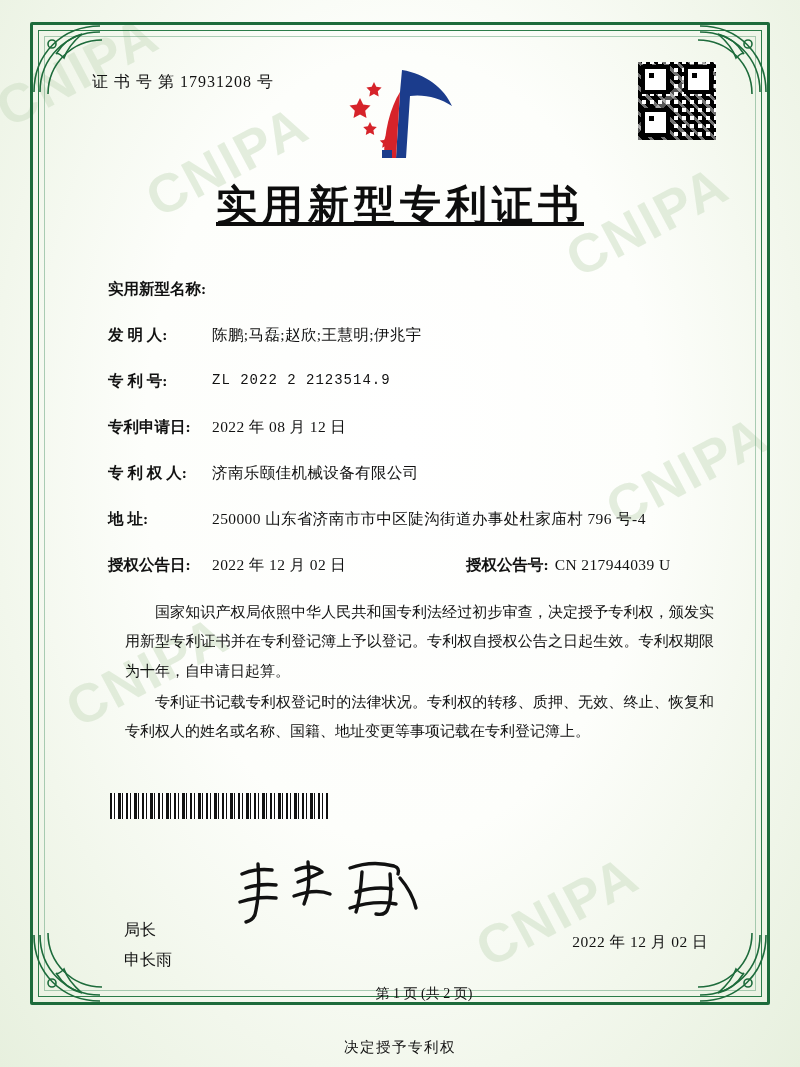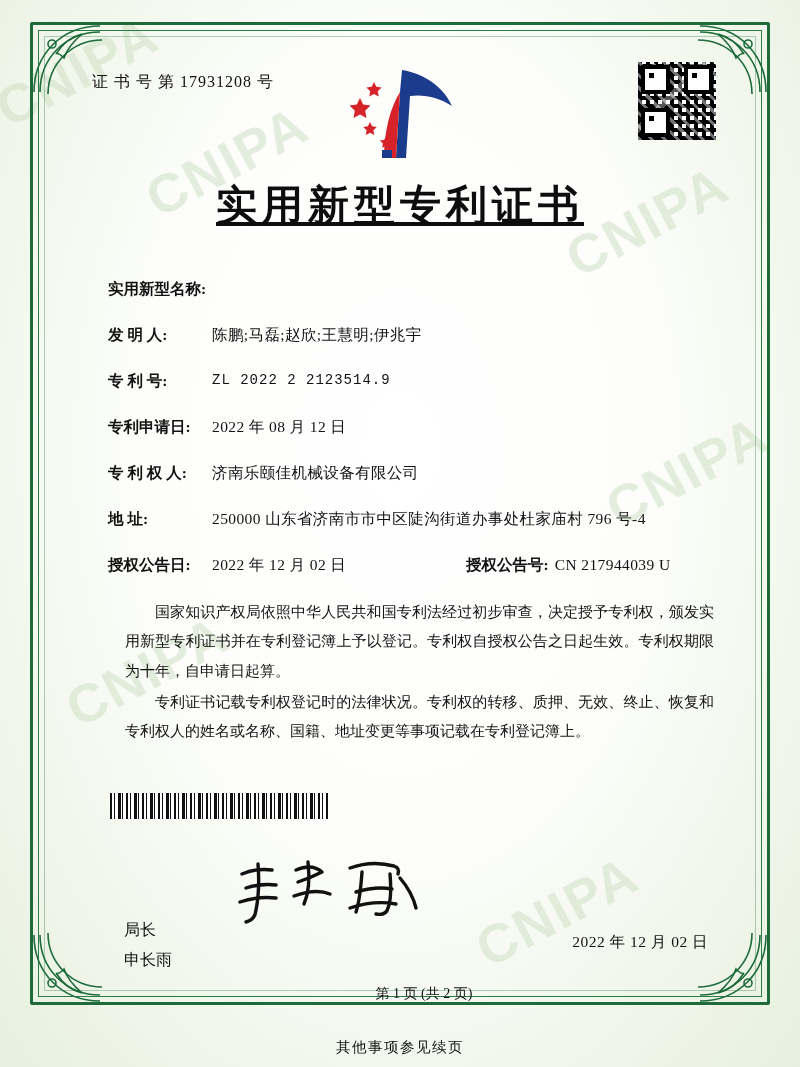--- a/index.html
+++ b/index.html
@@ -412,15 +412,15 @@
         <path d="M124 36 q20 -6 36 -3"></path>
         <path d="M118 52 q24 -8 46 -4"></path>
         <path d="M168 22 q12 14 16 30"></path>
       </g>
     </svg>
   </div>
 
   <div class="sig-date">2022 年 12 月 02 日</div>
 
   <div class="page-no">第 1 页 (共 2 页)</div>
-  <div class="footer-note">其他事项参见续页</div>
+  <div class="footer-note">决定授予专利权</div>
 
 </div>
 
 </body></html>

